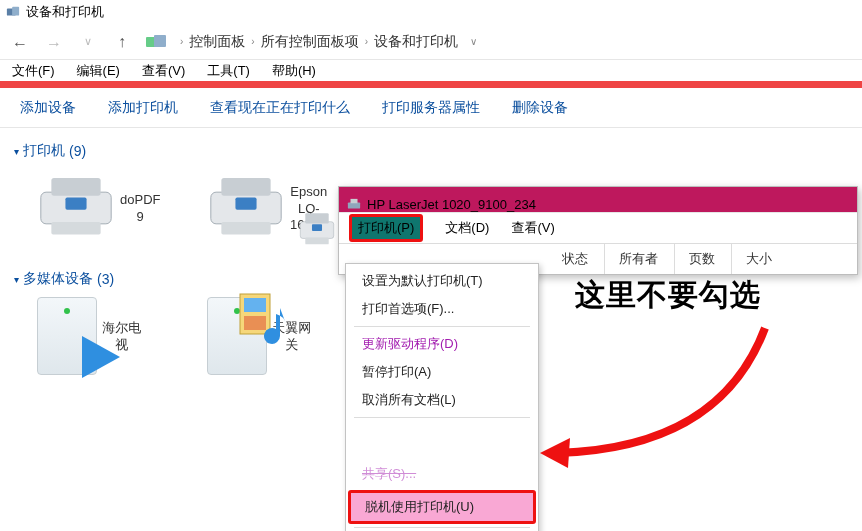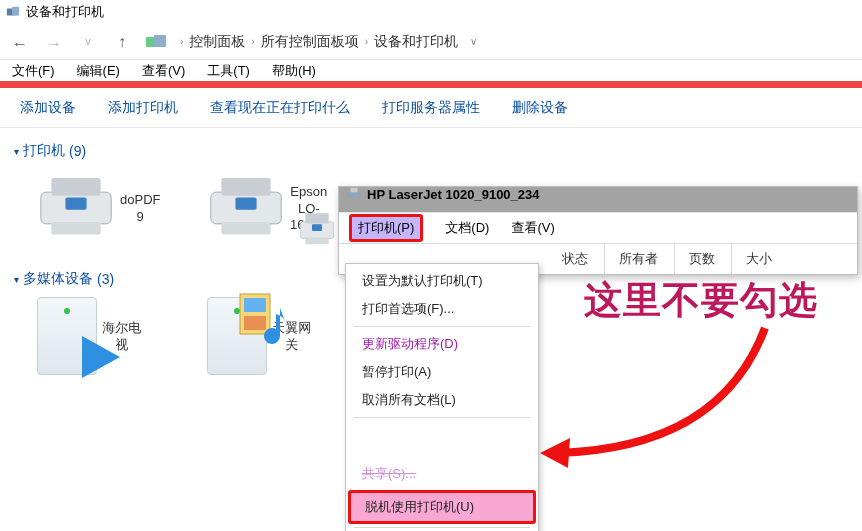--- a/index.html
+++ b/index.html
@@ -21,40 +21,40 @@
 .content { padding: 8px 14px; }
 .section-head { display: flex; align-items: center; gap: 4px; color: #0b4f9e; font-size: 14px; margin: 6px 0 8px 0; }
 .section-head .chev { font-size: 10px; }
 .devices { display: flex; gap: 60px; padding-left: 18px; flex-wrap: wrap; }
 .device { display: flex; flex-direction: row; align-items: center; width: 110px; }
 .device .dev-icon { width: 90px; height: 80px; display: flex; align-items: center; justify-content: center; }
 .device .label { text-align: center; font-size: 13px; color: #333; margin-top: 2px; line-height: 1.3; }
 
 
 .popup { position: absolute; top: 186px; left: 338px; width: 520px; background: #fff; border: 1px solid #bdbdbd; box-shadow: 2px 3px 8px rgba(0,0,0,.25); }
-.popup-title { height: 26px; display: flex; align-items: flex-start; gap: 6px; padding: 0 8px; font-size: 13px; background: #a3a3a3; border-bottom: 1px solid #e6e6e6; font-weight: bold; }
+.popup-title { height: 26px; display: flex; align-items: flex-end; gap: 6px; padding: 0 8px; font-size: 13px; background: #be185d; border-bottom: 1px solid #e6e6e6; }
 .popup-title .icon { width: 14px; height: 14px; }
 .popup-menubar { height: 30px; display: flex; align-items: center; gap: 22px; padding: 0 10px; font-size: 13px; position: relative; }
-.red-box { border: 3px solid #e11; border-radius: 3px; padding: 2px 6px; position: relative; z-index: 2; background: #c4b5fd; }
+.red-box { border: 3px solid #e11; border-radius: 3px; padding: 2px 6px; position: relative; z-index: 2; background: #0f766e; }
 .popup-cols { display: flex; border-top: 1px solid #dcdcdc; }
 .popup-left { width: 209px; }
 .popup-cols-header { flex: 1; display: flex; gap: 2px; font-size: 13px; color: #333; }
 .popup-cols-header .col { border-left: 1px solid #dcdcdc; padding: 6px 14px; }
 .popup-cols-header .col:first-child { border-left: none; }
 
 
 .ctxmenu { position: absolute; top: 263px; left: 345px; width: 194px; background: #fff; border: 1px solid #c3c3c3; box-shadow: 2px 2px 6px rgba(0,0,0,.2); z-index: 5; font-size: 13px; padding: 3px 2px; }
 .ctxmenu .mi { padding: 5px 14px; color: #222; white-space: nowrap; }
 .ctxmenu .mi.disabled { color: #a21caf; }
 .ctxmenu hr { border: none; border-top: 1px solid #dcdcdc; margin: 3px 6px; }
 .ctxmenu .mi.highlight { background: #f9a8d4; }
 .ctxmenu .redwrap { border: 3px solid #e11; border-radius: 3px; margin: 2px 0; }
 
 
-.anno-text { position: absolute; top: 275px; left: 575px; font-size: 38px; color: #be185d; font-weight: 600; letter-spacing: 1px; z-index: 6; margin-left: 9px; }
+.anno-text { position: absolute; top: 275px; left: 575px; font-size: 30px; color: #000000; font-weight: 600; letter-spacing: 1px; z-index: 6; }
 .arrow-svg { position: absolute; top: 318px; left: 540px; width: 240px; height: 150px; z-index: 6; }
 
 
 .printer-svg { width: 88px; height: 72px; }
 .printer-small { width: 42px; height: 46px; position: absolute; top: 210px; left: 296px; }
 
 
 .media-box { width: 60px; height: 78px; background: linear-gradient(#f3f7fa, #dfe7ec); border: 1px solid #c6ced3; border-radius: 4px; position: relative; }
 .media-box .dot { position: absolute; top: 10px; left: 50%; transform: translateX(-50%); width: 6px; height: 6px; border-radius: 50%; background: #31c24b; }
 </style>

